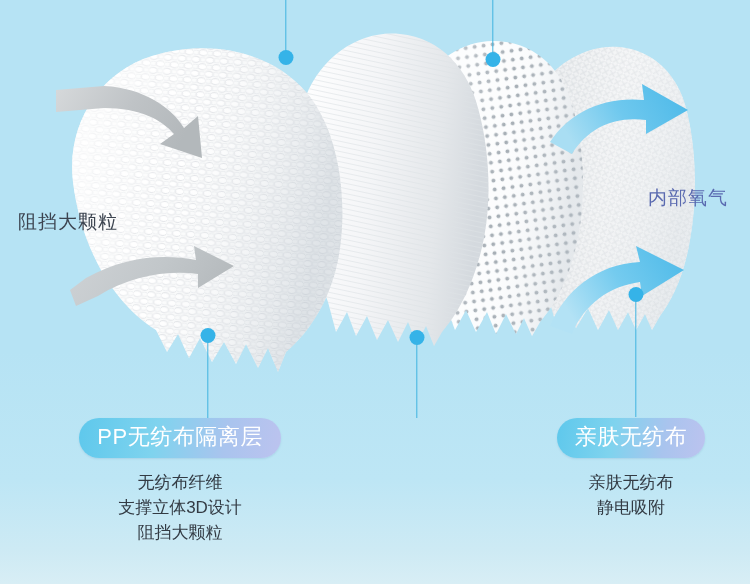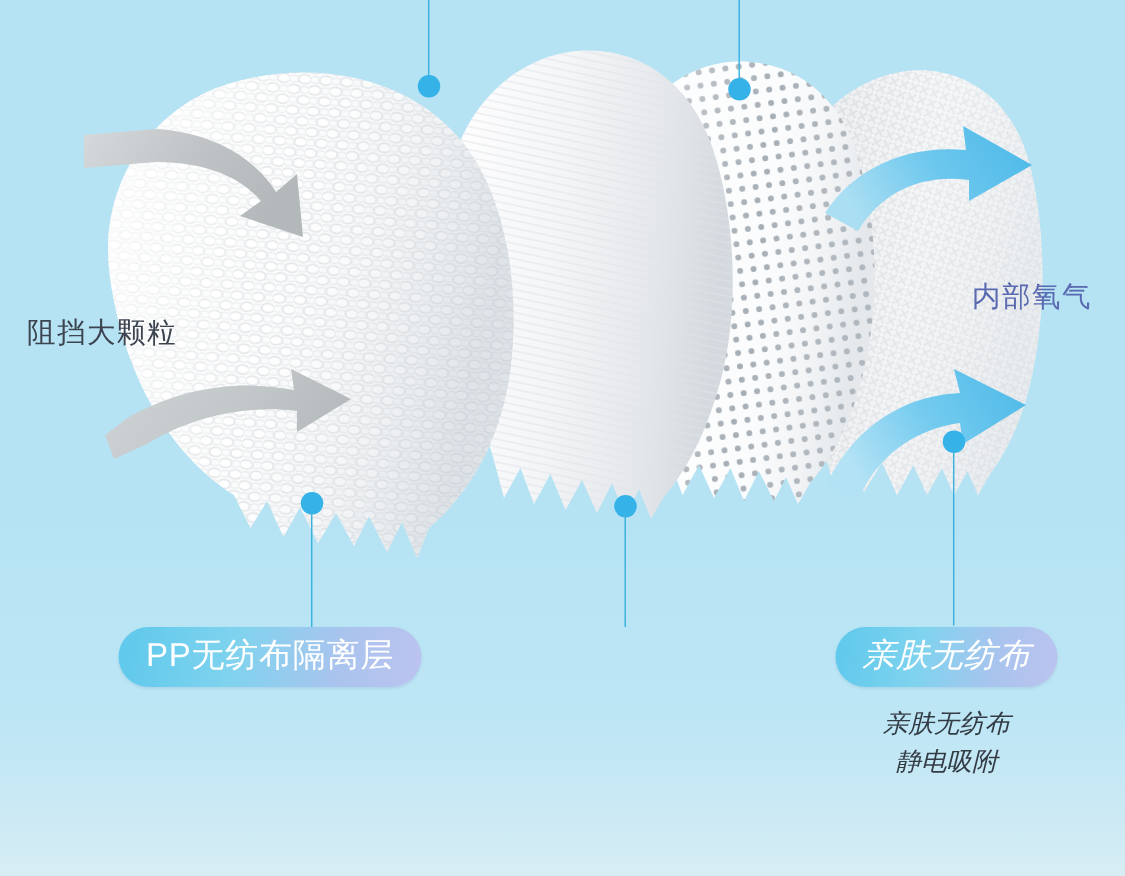--- a/index.html
+++ b/index.html
@@ -89,21 +89,21 @@
     margin-top: 12px;
     color: #333b44;
     font-size: 17px;
     line-height: 25px;
     white-space: nowrap;
   }
   .desc div { white-space: nowrap; }
 
   #col-0 { left: 40px;  width: 280px; }
   #col-1 { left: 318px; width: 198px; }
-  #col-2 { left: 520px; width: 222px; font-style: italic; }
+  #col-2 { left: 520px; width: 222px; }
 </style>
 </head>
 <body>
 
 <div id="stage">
 
   <div id="layers">
 
     <svg class="layer" width="750" height="420" viewBox="0 0 750 420" style="left:0;top:0;">
       <defs>
@@ -324,20 +324,25 @@
   </div>
 
   <div class="side-cap" id="cap-outside">阻挡大颗粒</div>
 
   <div class="side-cap" id="cap-inside">内部氧气</div>
 
   <div id="legend">
 
     <div class="legend-col" id="col-0">
       <div class="pill">PP无纺布隔离层</div>
+      <div class="desc">
+        <div>无纺布纤维</div>
+        <div>支撑立体3D设计</div>
+        <div>阻挡大颗粒</div>
+      </div>
     </div>
 
 
     <div class="legend-col" id="col-2">
       <div class="pill">亲肤无纺布</div>
       <div class="desc">
         <div>亲肤无纺布</div>
         <div>静电吸附</div>
       </div>
     </div>

